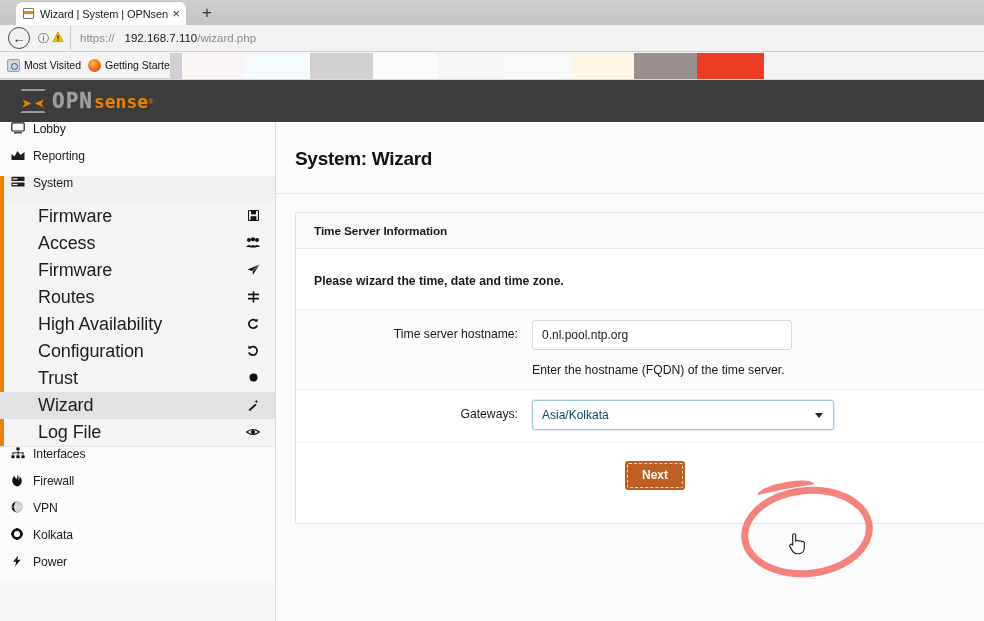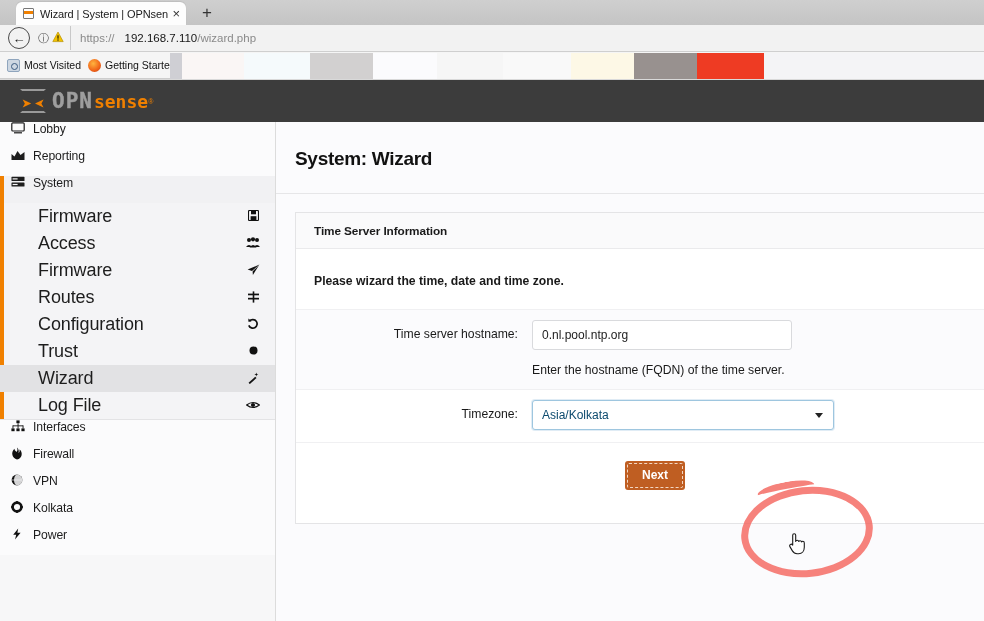--- a/index.html
+++ b/index.html
@@ -321,20 +321,29 @@
             <span class="si-lbl">Routes</span>
             <span class="si-ico">
               <svg width="13" height="12" viewBox="0 0 13 12">
                 <rect x="5.7" y="0.4" width="1.6" height="11.2" fill="#111"></rect>
                 <rect x="1" y="2.6" width="11" height="1.7" fill="#111"></rect>
                 <rect x="1" y="6.8" width="11" height="1.7" fill="#111"></rect>
               </svg>
             </span>
           </div>
           <div class="sub-item">
+            <span class="si-lbl">High Availability</span>
+            <span class="si-ico">
+              <svg width="12" height="12" viewBox="0 0 12 12">
+                <path d="M9.6 3.2 A4.3 4.3 0 1 0 10.2 7.4" fill="none" stroke="#111" stroke-width="1.7"></path>
+                <path d="M10.6 0.6 L10.6 3.8 L7.4 3.3 Z" fill="#111"></path>
+              </svg>
+            </span>
+          </div>
+          <div class="sub-item">
             <span class="si-lbl">Configuration</span>
             <span class="si-ico">
               <svg width="12" height="12" viewBox="0 0 12 12">
                 <path d="M2.4 3.2 A4.3 4.3 0 1 1 1.8 7.4" fill="none" stroke="#111" stroke-width="1.7"></path>
                 <path d="M1.4 0.6 L1.4 3.8 L4.6 3.3 Z" fill="#111"></path>
               </svg>
             </span>
           </div>
           <div class="sub-item">
             <span class="si-lbl">Trust</span>
@@ -439,21 +448,21 @@
 
         <div class="row shade">
           <div class="row-label">Time server hostname:</div>
           <div class="row-field">
             <div class="text-input" placeholder="0.nl.pool.ntp.org">0.nl.pool.ntp.org</div>
             <div class="help-text">Enter the hostname (FQDN) of the time server.</div>
           </div>
         </div>
 
         <div class="row">
-          <div class="row-label">Timezone:</div>
+          <div class="row-label">Gateways:</div>
           <div class="row-field">
             <div class="select-wrap">
               <span class="select-val">Asia/Kolkata</span>
               <span class="select-caret"></span>
             </div>
           </div>
         </div>
 
         <div class="footer-row">
           <button class="next-btn">Next</button>

